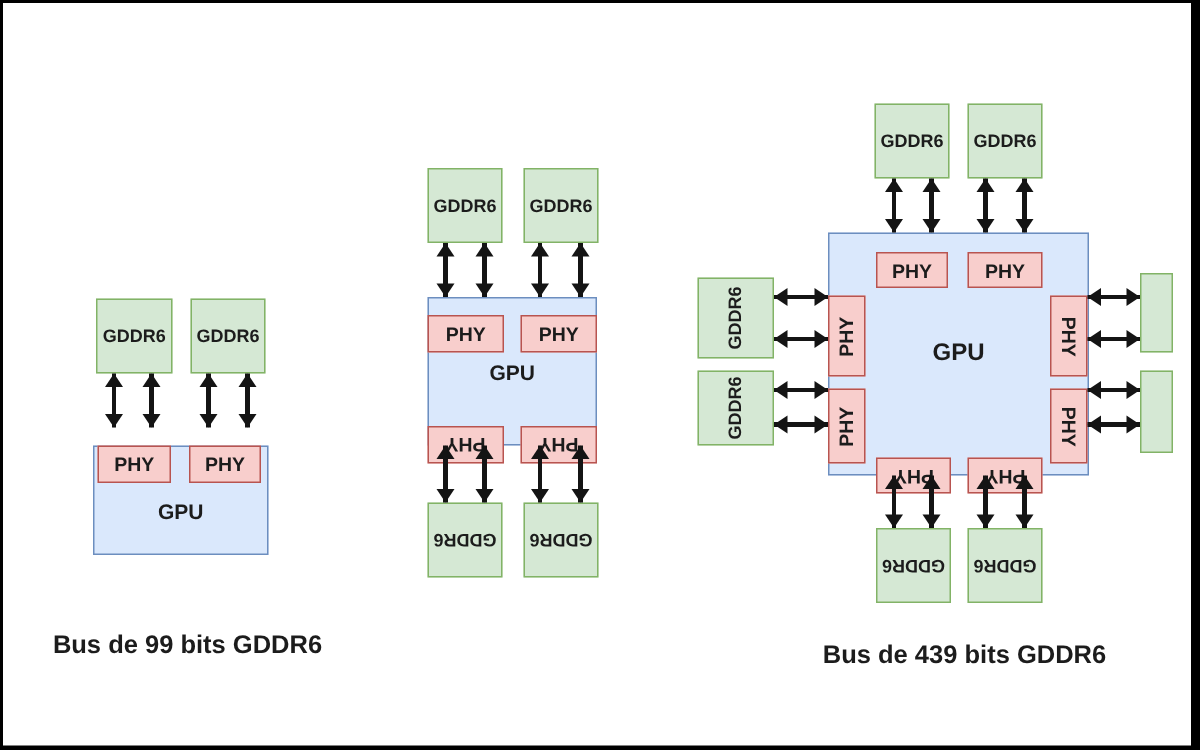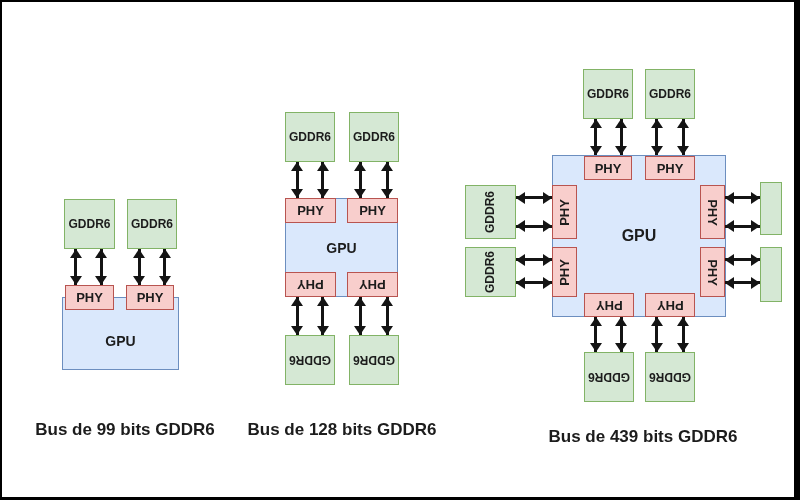--- a/index.html
+++ b/index.html
@@ -18,21 +18,21 @@
   .box{
     position:absolute;
     box-sizing:border-box;
     display:flex;align-items:center;justify-content:center;
     border:1.5px solid;
     font-weight:bold;
     color:var(--text,#1c1c1c);
     white-space:nowrap;
   }
   .gddr6{background:var(--gddr6-fill,#d5e8d4);border-color:var(--gddr6-border,#82b366);font-size:12px;}
-  .phy{background:var(--phy-fill,#f8cecc);border-color:var(--phy-border,#b85450);font-size:13px;z-index:2;}
+  .phy{background:var(--phy-fill,#f8cecc);border-color:var(--phy-border,#b85450);font-size:13px;z-index:2;margin-top:12px;}
   .gpu{background:var(--gpu-fill,#dae8fc);border-color:var(--gpu-border,#6c8ebf);font-size:14px;z-index:1;}
   .gpu-large{font-size:16px;}
   .gpu-pad{padding-top:14px;}
   .stub{background:var(--gddr6-fill,#d5e8d4);border-color:var(--gddr6-border,#82b366);}
   .rot180 .lbl{transform:rotate(180deg);}
   .rotl .lbl{transform:rotate(-90deg);}
   .rotr .lbl{transform:rotate(90deg);}
   .lbl{display:inline-block;}
   
   .varrow{
@@ -130,21 +130,20 @@
     <div class="varrow" style="left:352px;top:295px;height:38px"></div>
     <div class="varrow" style="left:379px;top:295px;height:38px"></div>
 
     <div class="box gddr6 rot180" style="left:283px;top:333px;width:50px;height:50px">
       <span class="lbl">GDDR6</span>
     </div>
     <div class="box gddr6 rot180" style="left:347px;top:333px;width:50px;height:50px">
       <span class="lbl">GDDR6</span>
     </div>
 
-    <div class="caption" style="left:245px;top:418px;width:190px">Bus de 128 bits GDDR6</div>
   </div>
 
   <div class="diagram">
 
     <div class="box gddr6" style="left:581px;top:67px;width:50px;height:50px">
       <span class="lbl">GDDR6</span>
     </div>
     <div class="box gddr6" style="left:643px;top:67px;width:50px;height:50px">
       <span class="lbl">GDDR6</span>
     </div>

